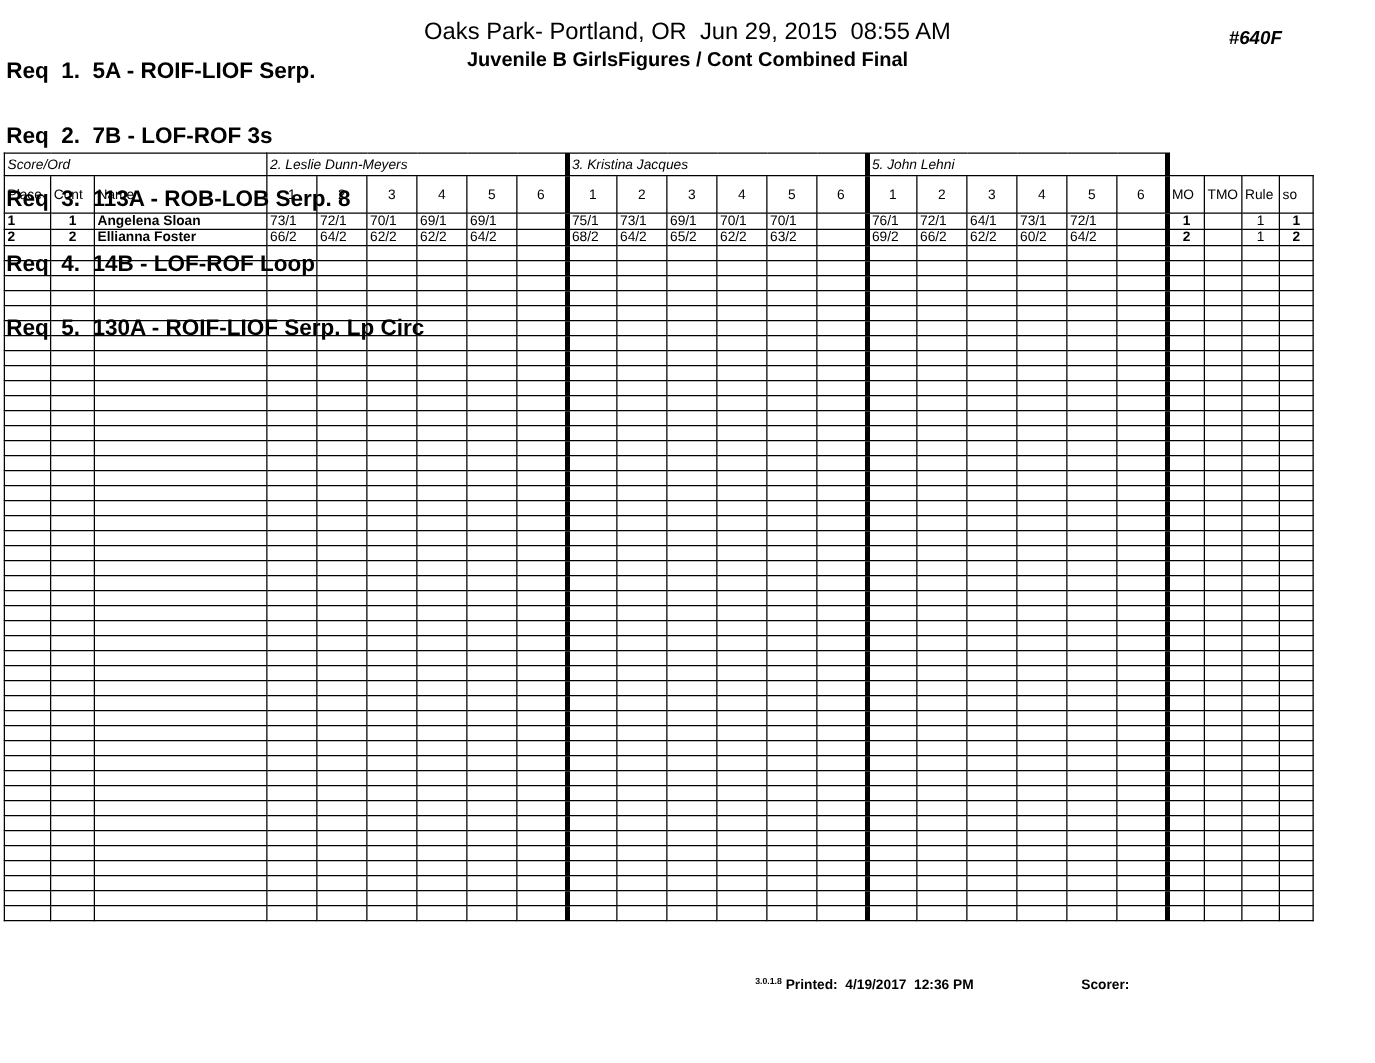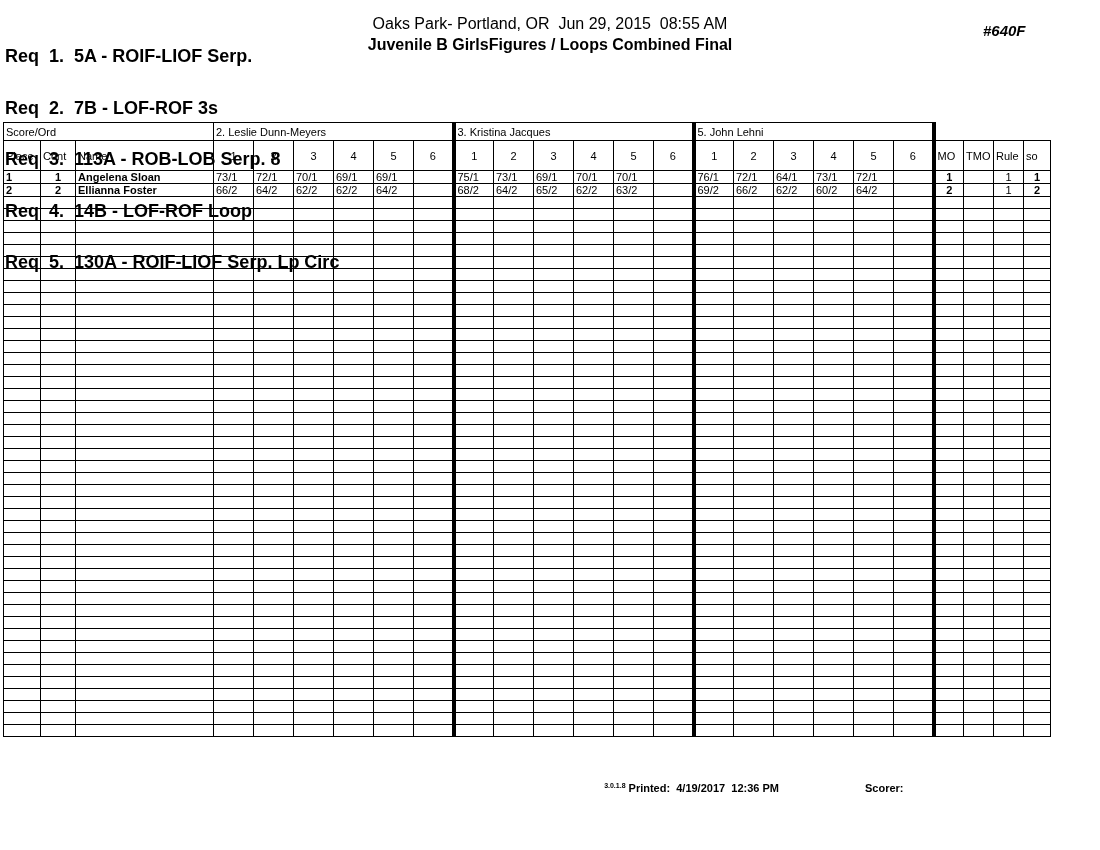--- a/index.html
+++ b/index.html
@@ -7,34 +7,34 @@
     width:1100px;height:850px;background:#ffffff;color:#000;
     font-family:"Liberation Sans",sans-serif;position:relative;overflow:hidden;
   }
   *{box-sizing:border-box;}
 
   
   .reqs{position:absolute;top:13px;left:5px;white-space:pre;}
   .req-line{font-weight:bold;font-size:18px;line-height:15.5px;}
   .center-head{position:absolute;top:12px;left:150px;width:800px;text-align:center;}
   .title{font-size:17px;font-weight:bold;}
-  .venue{font-size:16px;margin-top:3px;white-space:pre;text-align:center;}
+  .venue{font-size:19px;margin-top:3px;white-space:pre;text-align:center;}
   .event{font-size:16px;font-weight:bold;margin-top:3px;}
   .report{font-size:14.5px;margin-top:2px;}
   .event-num{position:absolute;top:22px;left:983px;font-size:15px;font-weight:bold;font-style:italic;}
 
   
   table.score{position:absolute;top:122px;left:3px;border-collapse:collapse;table-layout:fixed;}
   .score th,.score td{
     border:1px solid #000;font-size:11px;padding:0 2px;height:12px;line-height:12px;
     white-space:nowrap;overflow:hidden;text-align:left;font-weight:normal;vertical-align:middle;
   }
   .score thead tr.judges th{height:18px;}
   .score thead tr.cols th{height:30px;}
-  th.scoreord,th.judge{text-align:left;}
+  th.scoreord,th.judge{text-align:left;font-style:italic;}
   .thickL{border-left:4px solid #000 !important;}
   .thickR{border-right:4px solid #000 !important;}
   .noborder{border:none !important;}
   td.bold{font-weight:bold;}
   .center{text-align:center !important;}
 
   
   .footer{position:absolute;top:770px;left:598px;font-size:11px;font-weight:bold;white-space:pre;}
   .ver{font-size:7px;vertical-align:top;margin-right:3px;}
   .scorer{margin-left:86px;}
@@ -45,21 +45,21 @@
 <div class="reqs">
   <div class="req-line">Req  1.  5A - ROIF-LIOF Serp.</div>
   <div class="req-line">Req  2.  7B - LOF-ROF 3s</div>
   <div class="req-line">Req  3.  113A - ROB-LOB Serp. 8</div>
   <div class="req-line">Req  4.  14B - LOF-ROF Loop</div>
   <div class="req-line">Req  5.  130A - ROIF-LIOF Serp. Lp Circ</div>
 </div>
 
 <div class="center-head">
   <div class="venue">Oaks Park- Portland, OR  Jun 29, 2015  08:55 AM</div>
-  <div class="event">Juvenile B GirlsFigures / Loops Combined Final</div>
+  <div class="event">Juvenile B GirlsFigures / Cont Combined Final</div>
 </div>
 
 <div class="event-num">#640F</div>
 
 <table class="score">
   <colgroup>
     <col style="width:37px">
       <col style="width:35px">
       <col style="width:138px">
     <col span="18" style="width:40px">

